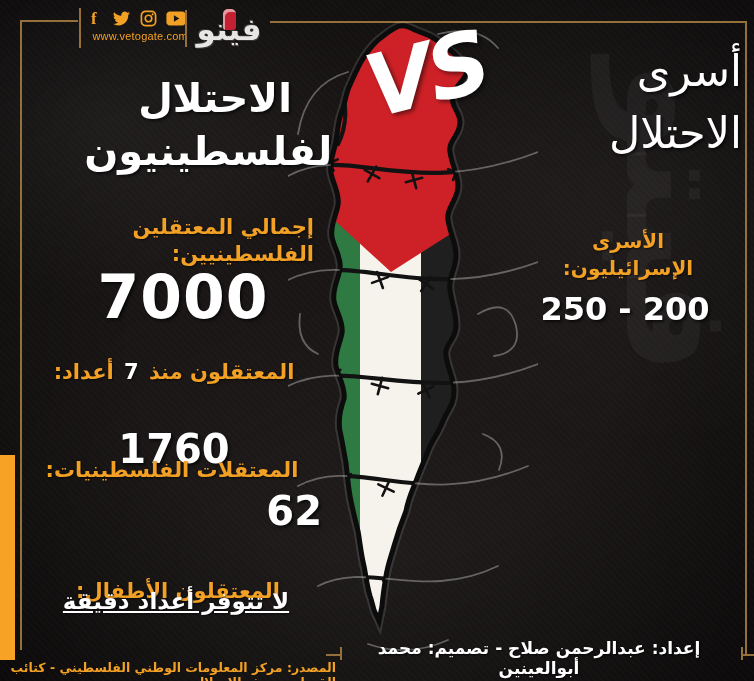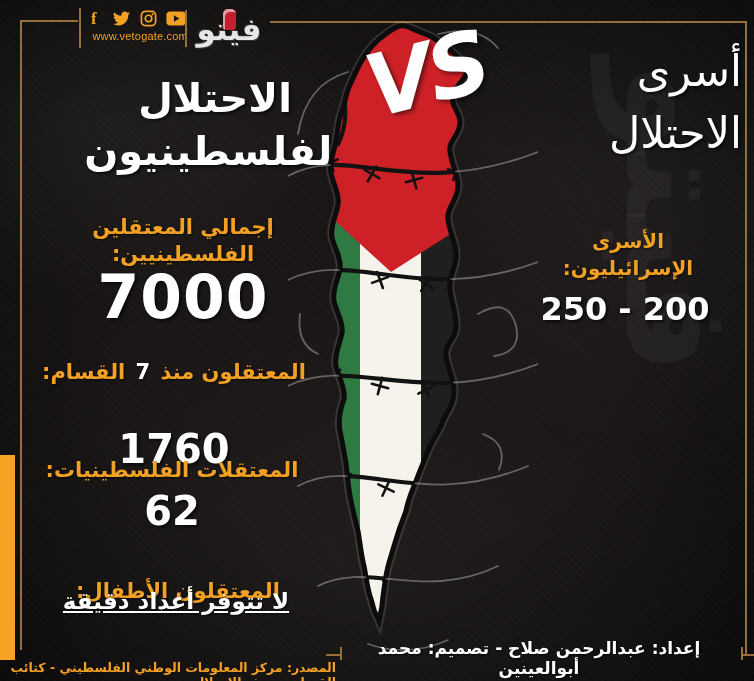--- a/index.html
+++ b/index.html
@@ -27,26 +27,26 @@
   .logo{position:absolute;left:190px;top:6px;width:78px;height:46px;}
   .logo-text{font-size:31px;font-weight:bold;color:#e8e6e4;line-height:46px;display:block;text-align:center;
     text-shadow:0 0 2px #000,1px 1px 0 #4a4644,-1px -1px 0 #4a4644;}
   .logo-fist{position:absolute;left:33px;top:3px;width:13px;height:21px;background:#c32031;border-radius:5px 5px 3px 3px;
     box-shadow:inset 2px 3px 0 rgba(255,255,255,.55);}
   
   .h-left{left:62px;top:72px;width:306px;text-align:center;font-weight:800;font-size:40px;line-height:1.32;
     color:#fff;text-shadow:2px 2px 3px rgba(0,0,0,.6);}
   .lbl{font-weight:800;color:#f3a124;text-align:center;text-shadow:1px 1px 2px rgba(0,0,0,.6);}
   .val{font-weight:800;color:#fff;text-align:center;text-shadow:2px 2px 3px rgba(0,0,0,.65);}
-  .lbl1{left:52px;top:214px;width:262px;font-size:21px;line-height:1.3;}
+  .lbl1{left:52px;top:214px;width:262px;font-size:21px;line-height:1.3;text-align:right;}
   .val1{left:52px;top:262px;width:262px;font-size:60px;letter-spacing:1px;}
   .lbl2{left:26px;top:360px;width:296px;font-size:21px;}
   .val2{left:26px;top:390px;width:296px;font-size:40px;margin-top:36px;}
   .lbl3{left:22px;top:458px;width:300px;font-size:21px;}
-  .val3{left:22px;top:488px;width:300px;font-size:40px;}
+  .val3{left:22px;top:488px;width:300px;font-size:40px;text-align:right;}
   .lbl4{left:38px;top:555px;width:280px;font-size:21px;margin-top:24px;}
   .val4{left:24px;top:588px;width:304px;font-size:23px;font-weight:800;color:#fff;text-align:center;
     text-shadow:1px 1px 2px rgba(0,0,0,.6);text-decoration:underline;}
   
   .h-right{left:540px;top:40px;width:202px;text-align:right;font-weight:400;font-size:43px;line-height:1.45;
     color:#fff;text-shadow:2px 2px 3px rgba(0,0,0,.6);}
   .lbl-r{left:548px;top:228px;width:160px;font-size:20px;line-height:1.35;}
   .val-r{left:525px;top:290px;width:200px;font-size:32px;direction:ltr;}
   
   .vs{left:366px;top:24px;font-size:86px;font-weight:800;font-style:italic;color:#fff;
@@ -191,21 +191,21 @@
 
   <div class="abs lbl lbl1 rtl">
     <div>إجمالي المعتقلين</div>
     <div>الفلسطينيين:</div>
   </div>
   <div class="abs val val1">7000</div>
 
   <div class="abs lbl lbl2 rtl">
     <span>المعتقلون منذ</span>
     <span class="white" style="margin:0 3px;">7</span>
-    <span>القسام:</span>
+    <span>أعداد:</span>
   </div>
   <div class="abs val val2">1760</div>
 
   <div class="abs lbl lbl3 rtl">المعتقلات الفلسطينيات:</div>
   <div class="abs val val3">62</div>
 
   <div class="abs lbl lbl4 rtl">المعتقلون الأطفال:</div>
   <div class="abs val4 rtl">لا تتوفر أعداد دقيقة</div>
 
   <div class="abs h-right rtl">

